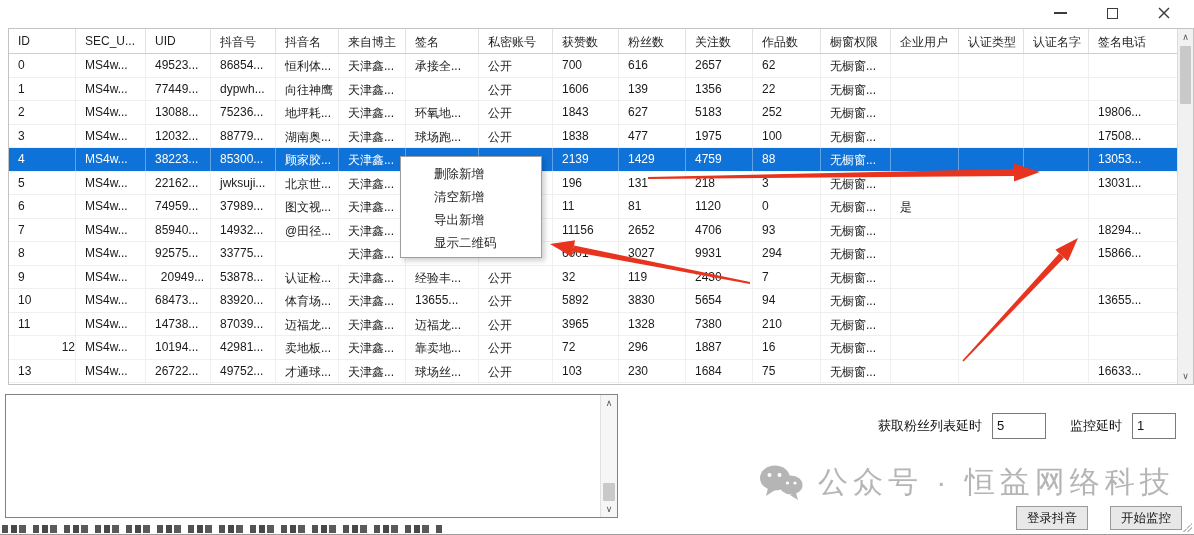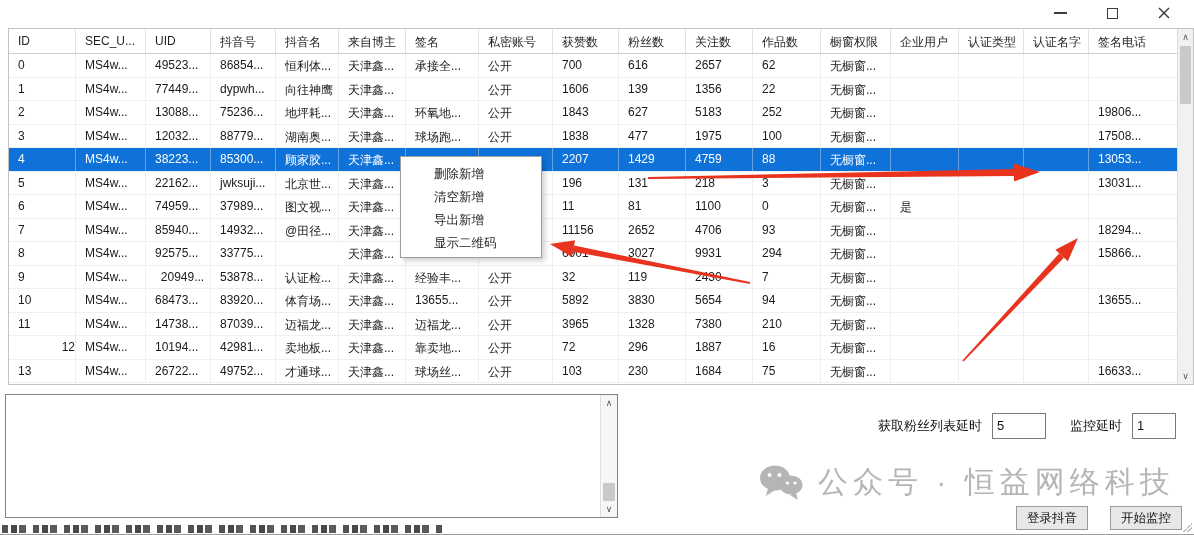--- a/index.html
+++ b/index.html
@@ -189,21 +189,21 @@
         </div>
         <div class="trow selected">
           <div class="tcell" style="width: 67px;">4</div>
           <div class="tcell" style="width: 70px;">MS4w...</div>
           <div class="tcell" style="width: 65px;">38223...</div>
           <div class="tcell" style="width: 65px;">85300...</div>
           <div class="tcell" style="width: 63px;">顾家胶...</div>
           <div class="tcell" style="width: 67px;">天津鑫...</div>
           <div class="tcell" style="width: 73px;"></div>
           <div class="tcell" style="width: 74px;"></div>
-          <div class="tcell" style="width: 66px;">2207</div>
+          <div class="tcell" style="width: 66px;">2139</div>
           <div class="tcell" style="width: 67px;">1429</div>
           <div class="tcell" style="width: 67px;">4759</div>
           <div class="tcell" style="width: 68px;">88</div>
           <div class="tcell" style="width: 70px;">无橱窗...</div>
           <div class="tcell" style="width: 68px;"></div>
           <div class="tcell" style="width: 65px;"></div>
           <div class="tcell" style="width: 65px;"></div>
           <div class="tcell" style="width: 90px;">13053...</div>
         </div>
         <div class="trow">
@@ -229,21 +229,21 @@
           <div class="tcell" style="width: 67px;">6</div>
           <div class="tcell" style="width: 70px;">MS4w...</div>
           <div class="tcell" style="width: 65px;">74959...</div>
           <div class="tcell" style="width: 65px;">37989...</div>
           <div class="tcell" style="width: 63px;">图文视...</div>
           <div class="tcell" style="width: 67px;">天津鑫...</div>
           <div class="tcell" style="width: 73px;"></div>
           <div class="tcell" style="width: 74px;"></div>
           <div class="tcell" style="width: 66px;">11</div>
           <div class="tcell" style="width: 67px;">81</div>
-          <div class="tcell" style="width: 67px;">1100</div>
+          <div class="tcell" style="width: 67px;">1120</div>
           <div class="tcell" style="width: 68px;">0</div>
           <div class="tcell" style="width: 70px;">无橱窗...</div>
           <div class="tcell" style="width: 68px;">是</div>
           <div class="tcell" style="width: 65px;"></div>
           <div class="tcell" style="width: 65px;"></div>
           <div class="tcell" style="width: 90px;"></div>
         </div>
         <div class="trow">
           <div class="tcell" style="width: 67px;">7</div>
           <div class="tcell" style="width: 70px;">MS4w...</div>

